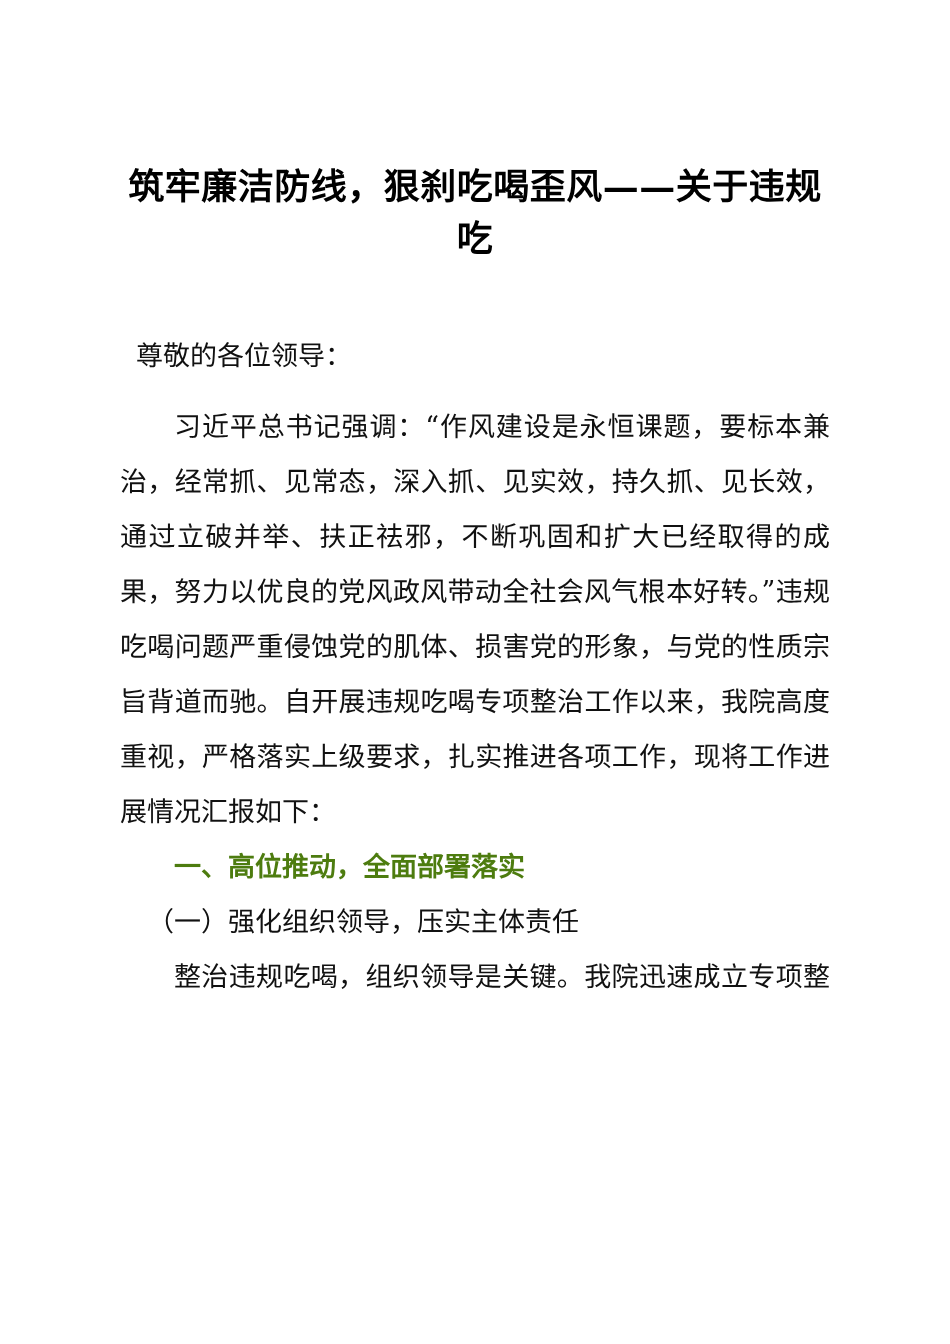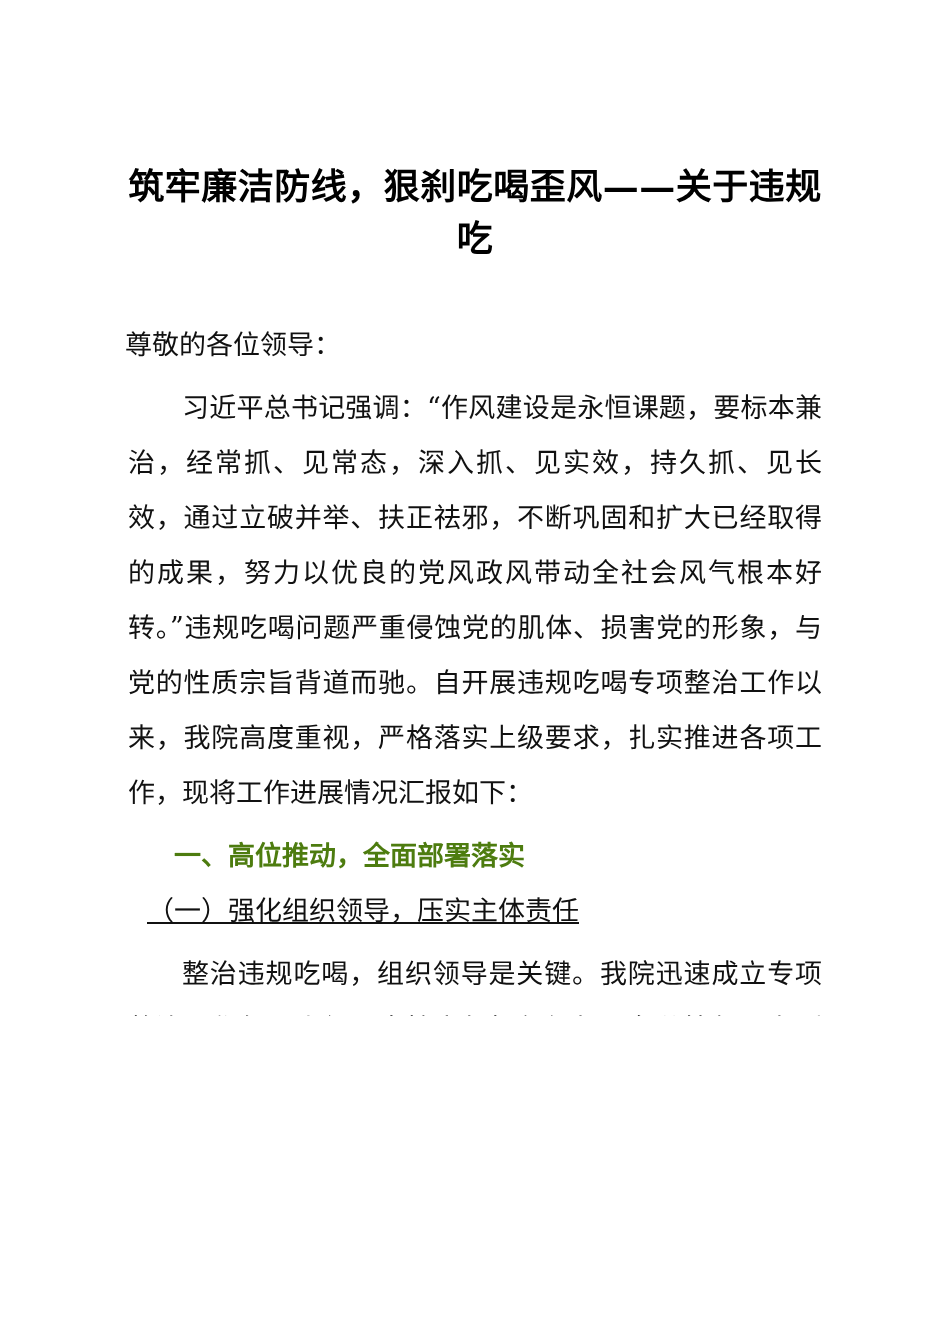--- a/index.html
+++ b/index.html
@@ -40,32 +40,32 @@
     letter-spacing: 0.5px;
     text-align-last: center;
   }
 
   
   .salutation {
     font-family: "DejaVu Serif", "Liberation Serif", serif;
     font-size: 27px;
     line-height: 55px;
     color: #111111;
-    margin: 5px;
+    margin: 16px;
     padding-top: 48px;
     text-indent: 0;
   }
 
   
   .para {
     font-family: "DejaVu Serif", "Liberation Serif", serif;
     font-size: 27px;
     line-height: 55px;
     color: #111111;
-    margin: 8px;
+    margin: 0;
     text-indent: 2em;
     text-align: justify;
     text-justify: inter-ideograph;
     letter-spacing: 0px;
   }
 
   
   .heading-1 {
     font-family: "DejaVu Sans", "Liberation Sans", sans-serif;
     font-weight: bold;
@@ -77,21 +77,20 @@
   }
 
   
   .heading-2 {
     font-family: "DejaVu Serif", "Liberation Serif", serif;
     font-size: 27px;
     line-height: 55px;
     color: #111111;
     margin: 0;
     text-indent: 1em;
-    text-decoration: underline;
   }
 </style>
 </head>
 <body>
 
 <div class="page" style="background: rgb(255, 255, 255);">
   <div class="content">
 
     <h1 class="doc-title">
         <span style="display: block;">筑牢廉洁防线，狠刹吃喝歪风——关于违规吃</span>

